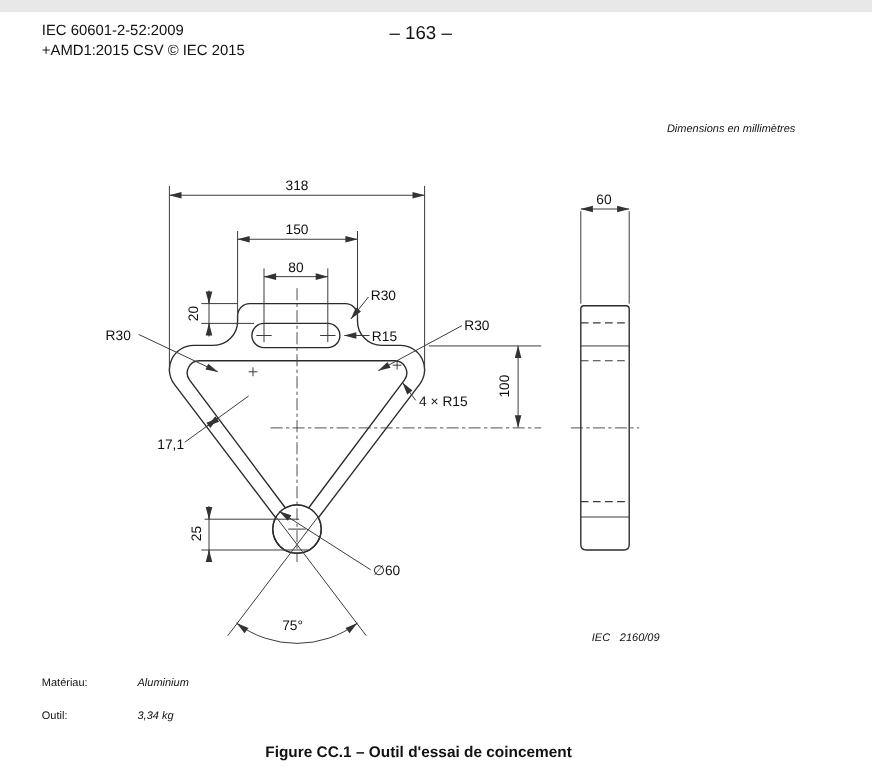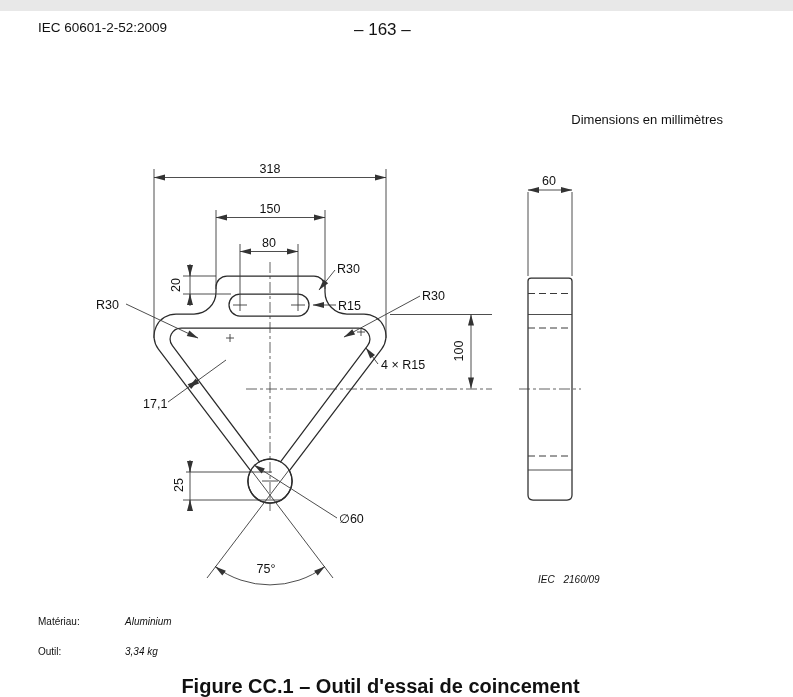--- a/index.html
+++ b/index.html
@@ -3,44 +3,45 @@
 <meta charset="utf-8">
 <style>
   html,body{margin:0;padding:0;background:#e8e8e8;}
   .page{
     position:relative;width:793px;height:697px;background:#ffffff;
     font-family:"Liberation Sans","DejaVu Sans",sans-serif;color:#111;
     overflow:hidden;margin:11px auto;
   }
   .hdr-left{position:absolute;left:38px;top:8px;font-size:13.5px;line-height:17.5px;}
   .hdr-page{position:absolute;left:354px;top:9px;font-size:17px;}
-  .units-note{position:absolute;right:70px;top:101px;font-size:13px;}
+  .units-note{position:absolute;right:70px;top:101px;font-size:10px;font-style:italic;}
   .spec-row{position:absolute;left:38px;font-size:10px;}
   .spec-row .val{position:absolute;left:87px;white-space:nowrap;font-style:italic;}
   .row-material{top:605px;}
   .row-weight{top:635px;}
   .caption{position:absolute;left:38px;width:685px;top:664px;text-align:center;
-    font-size:20px;font-weight:bold;}
+    font-size:14px;font-weight:bold;}
   svg.draw{position:absolute;left:0;top:0;}
   svg .outline{fill:none;stroke:#2b2b2b;stroke-width:1.25;stroke-linejoin:round;}
   svg .dim{fill:none;stroke:#3a3a3a;stroke-width:0.9;}
   svg .hidden-line{fill:none;stroke:#3a3a3a;stroke-width:1;stroke-dasharray:7 4;}
   svg .centerline{fill:none;stroke:#3a3a3a;stroke-width:0.8;stroke-dasharray:11 3 3 3;}
   svg .mark{fill:none;stroke:#3a3a3a;stroke-width:0.9;}
   svg text{font-family:"Liberation Sans","DejaVu Sans",sans-serif;font-size:12.5px;fill:#111;}
   svg text.small-italic{font-size:10px;font-style:italic;word-spacing:6px;}
   svg .ah{fill:#333;}
 </style>
 </head>
 <body>
 
 <div class="page">
 
   <div class="hdr-left">
     <div>IEC 60601-2-52:2009</div>
+    <div>+AMD1:2015 CSV © IEC 2015</div>
   </div>
   <div class="hdr-page">– 163 –</div>
 
   <div class="units-note">Dimensions en millimètres</div>
 
   <svg class="draw" width="793" height="697" viewBox="0 0 793 697">
     <defs>
       <marker id="arr" class="ah" markerUnits="userSpaceOnUse" markerWidth="13" markerHeight="9" refX="11.5" refY="4" orient="auto-start-reverse">
         <path class="ah" d="M0.5 1 L11.8 4 L0.5 7 Z"></path>
       </marker>

